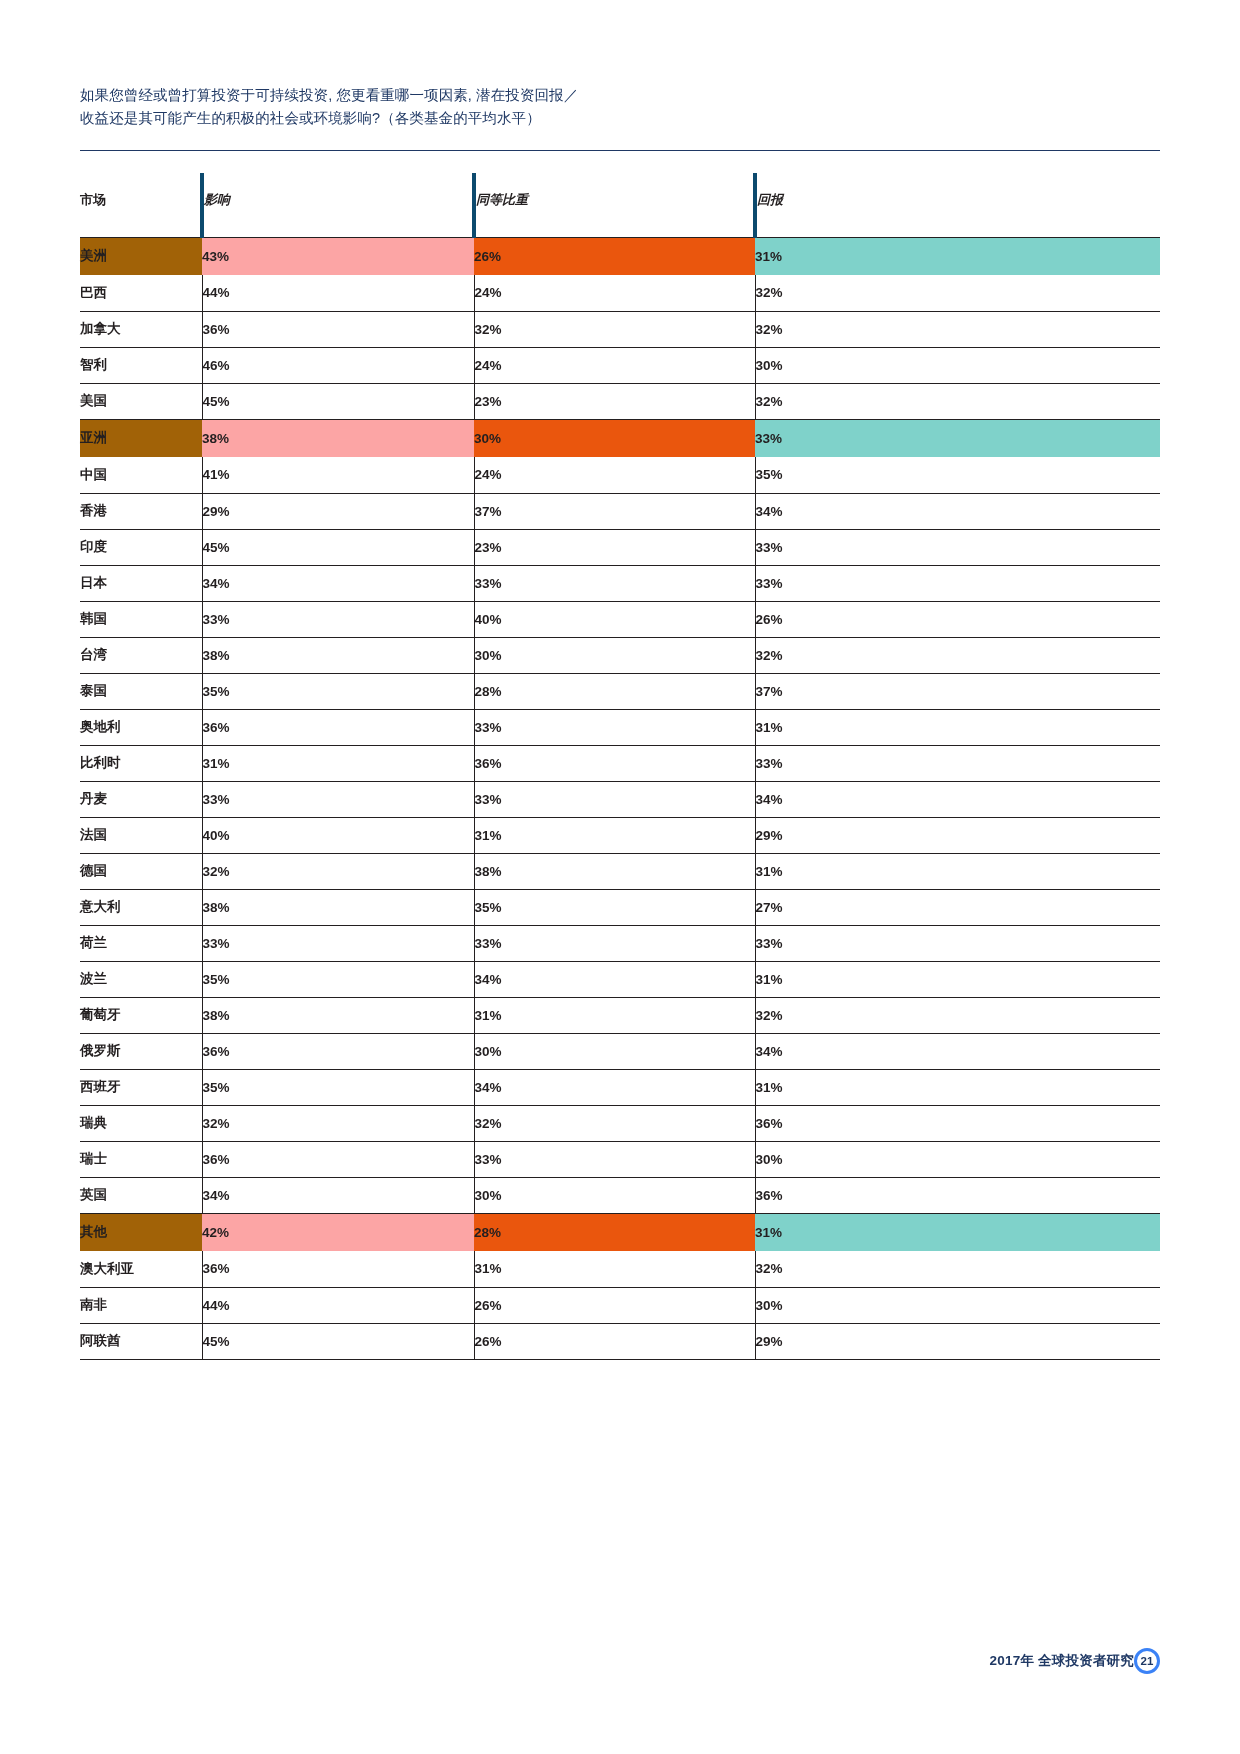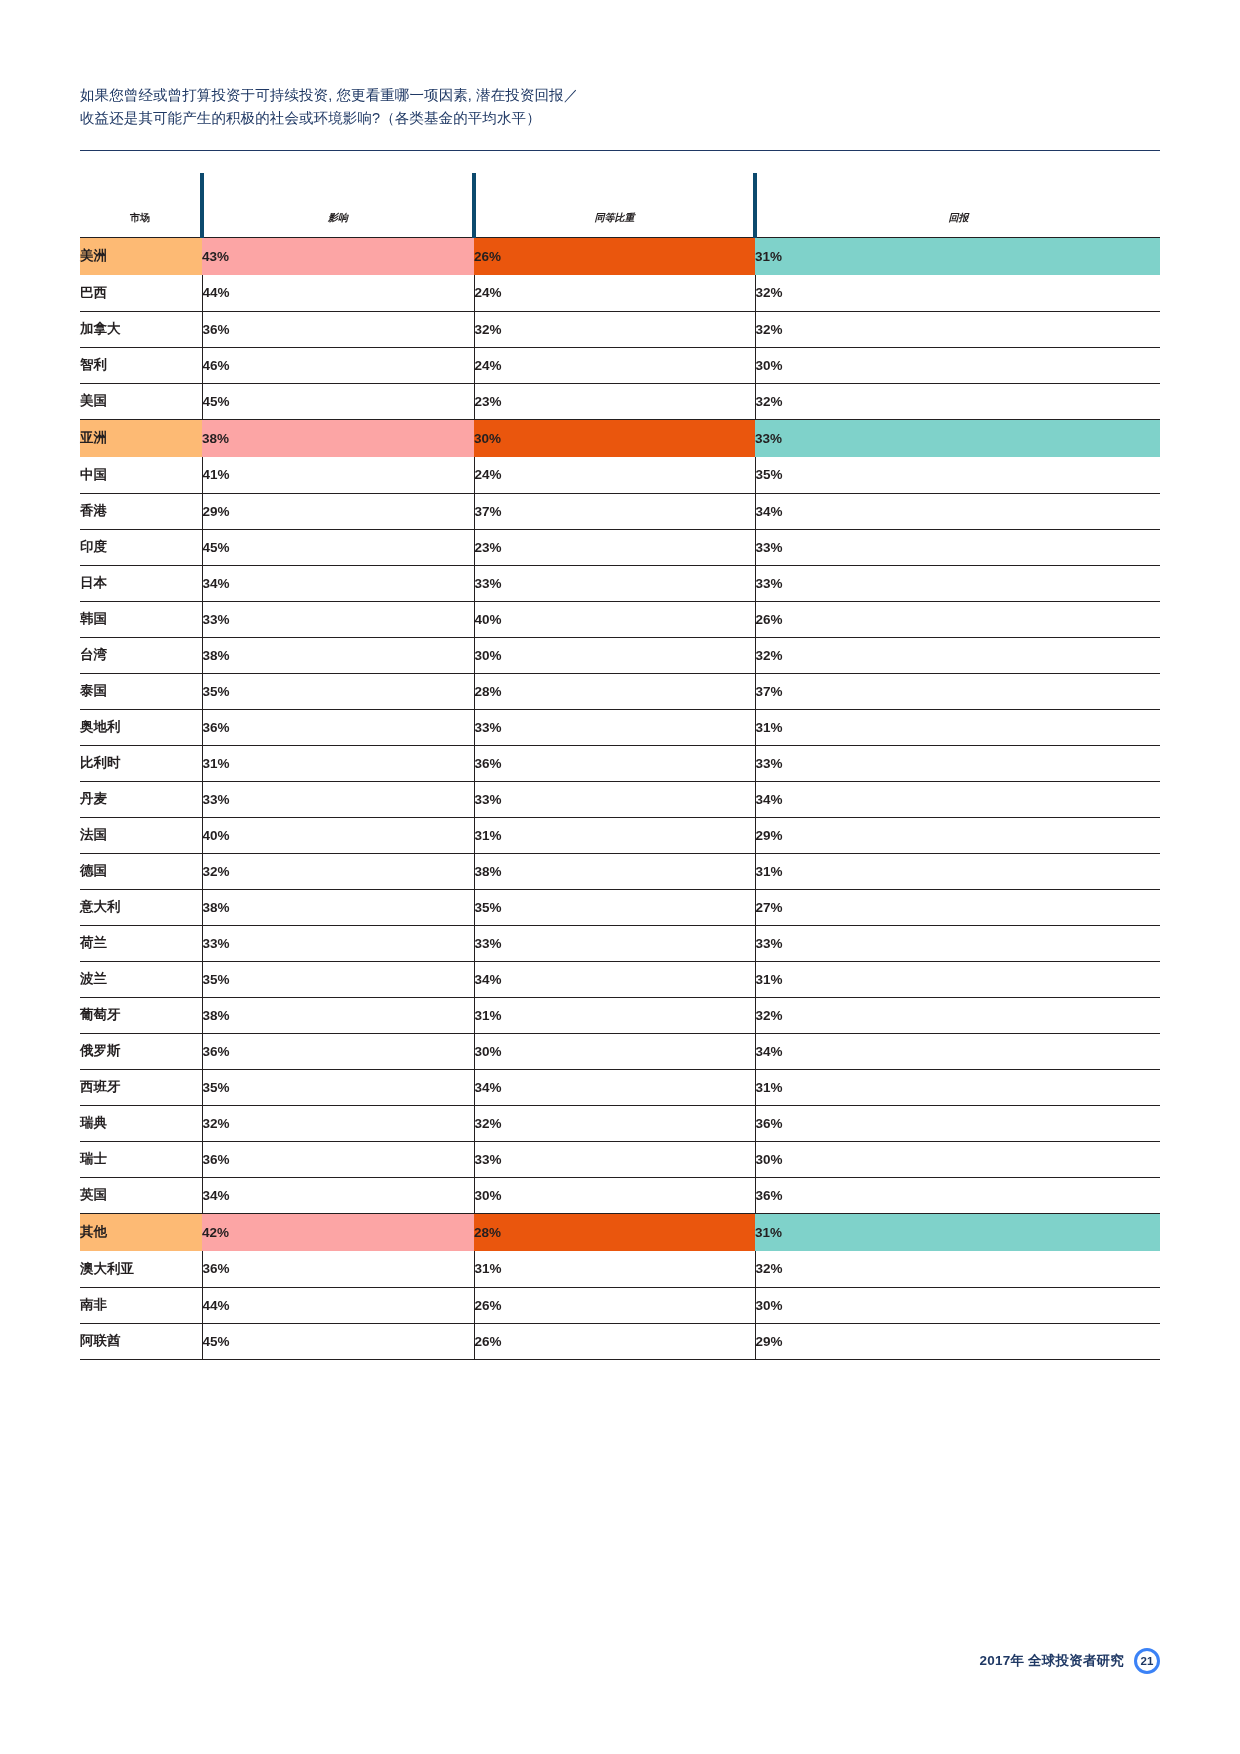--- a/index.html
+++ b/index.html
@@ -64,54 +64,53 @@
     color: #231f20;
     font-weight: 700;
   }
   .cell-pad { padding-left: 14px; }
   .cell-pad-first { padding-left: 6px; }
 
   
   thead tr.head-row th {
     height: 64px;
     vertical-align: bottom;
-    padding-bottom: 12px;
+    padding-bottom: 28px;
     font-weight: 700;
-    font-size: 10px;
+    font-size: 13px;
     color: #231f20;
-    text-align: center;
+    text-align: left;
     border-bottom: 1px solid #231f20;
   }
   thead tr.head-row th.vline { border-left: 4px solid #0c4a6e; font-style: italic; }
 
   
   tbody tr.country td {
     border-bottom: 1px solid #231f20;
     background: #ffffff;
   }
   tbody tr.country td.vline { border-left: 1px solid #231f20; }
 
   
   tbody tr.region td { border-bottom: none; height: 38px; }
-  td.reg-name   { background: #fdba74; color: #ffffff; font-weight: 700; font-size: 14.5px; }
+  td.reg-name   { background: #a16207; color: #ffffff; font-weight: 700; font-size: 14.5px; }
   td.reg-impact { background: #fca5a5; color: #ffffff; font-weight: 700; font-size: 14.5px; }
   td.reg-equal  { background: #ea560d; color: #ffffff; font-weight: 700; font-size: 14.5px; }
   td.reg-return { background: #7fd2ca; color: #ffffff; font-weight: 700; font-size: 14.5px; }
 
   
   tbody tr.country.last td { border-bottom: 1px solid #231f20; }
 
   
   .footer {
     position: absolute;
     right: 80px;
     top: 1648px;
     display: flex;
     align-items: center;
-    gap: 10px;
   }
   .footer-text {
     color: #1f3864;
     font-size: 13.5px;
     font-weight: 700;
     letter-spacing: 0.2px;
   }
   .page-badge {
     width: 26px;
     height: 26px;

